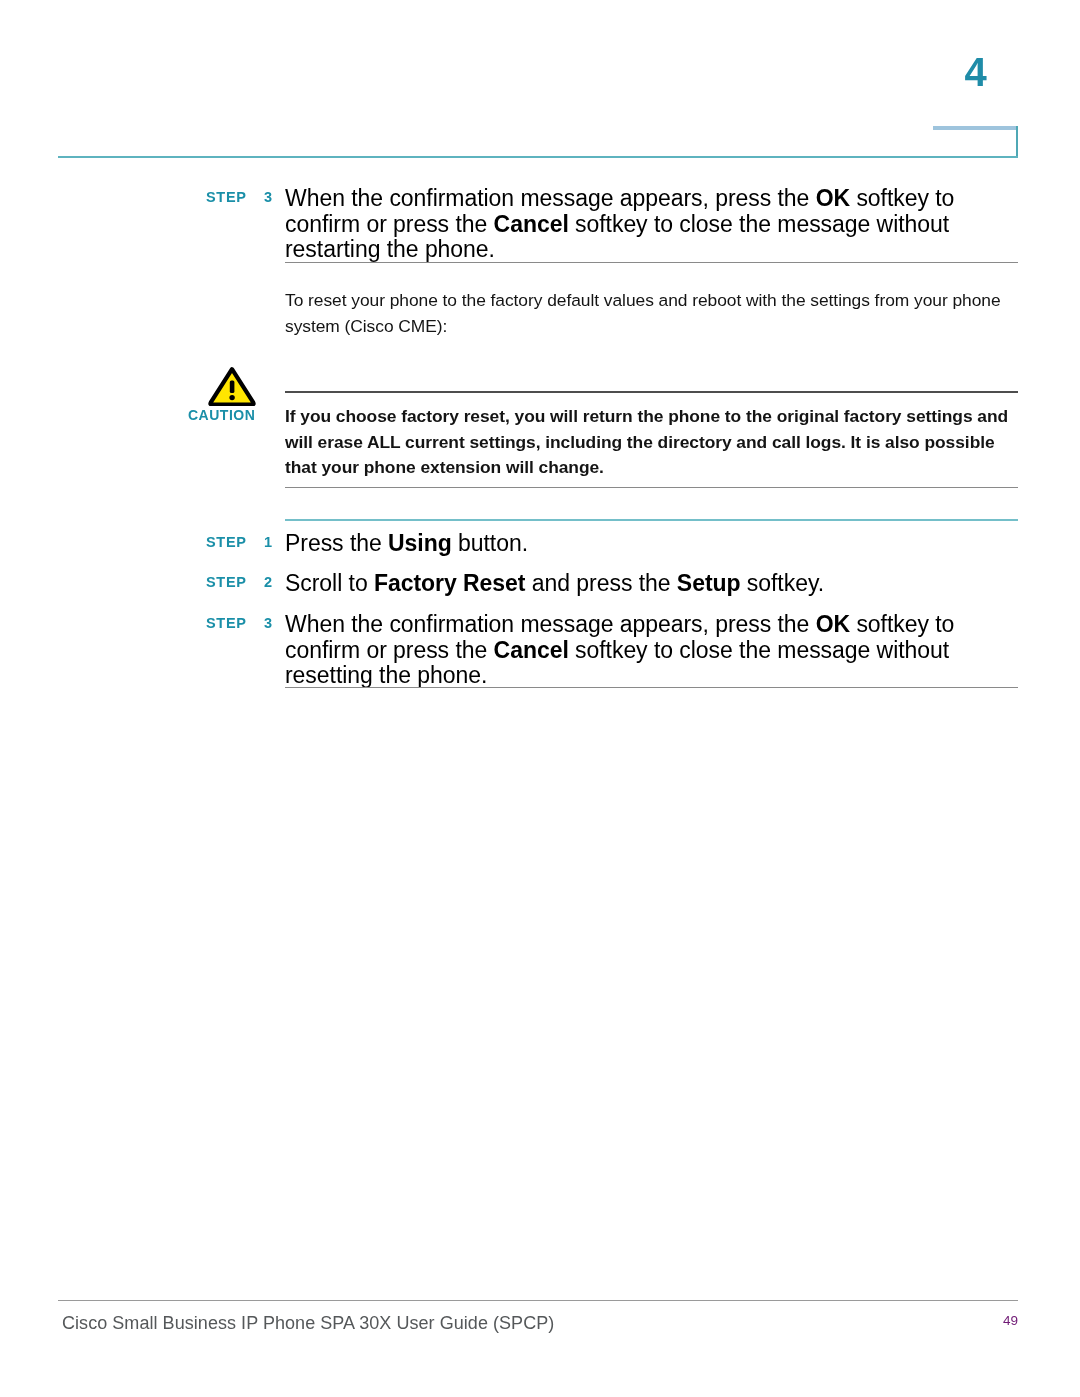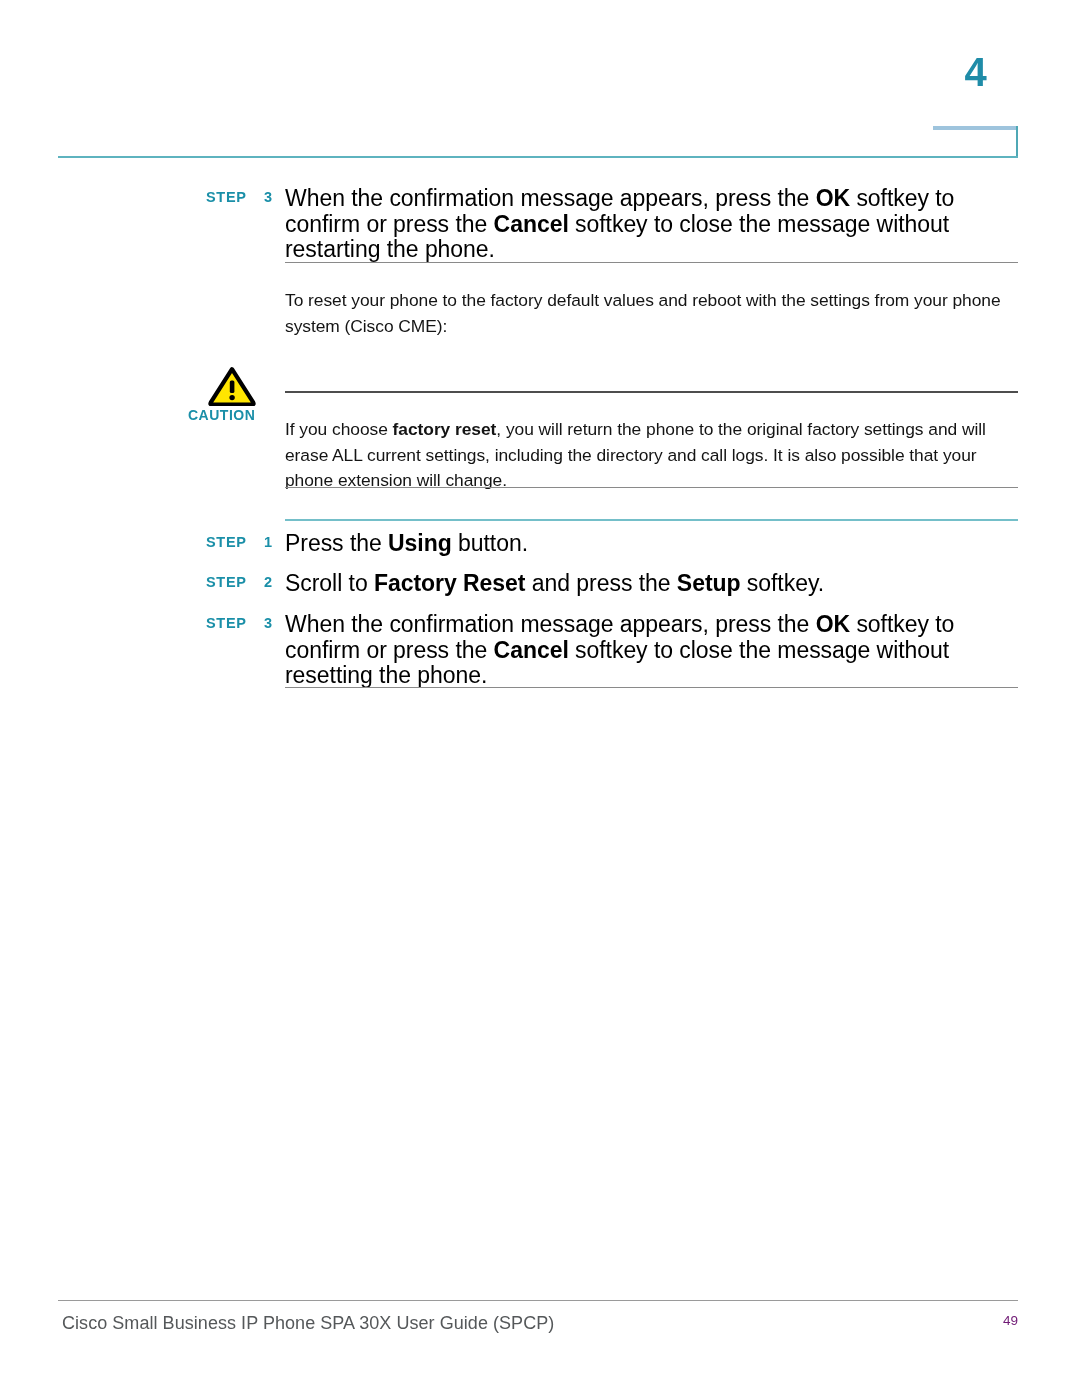--- a/index.html
+++ b/index.html
@@ -236,21 +236,21 @@
     <div class="caution-icon">
       <svg width="48" height="40" viewBox="0 0 48 40" xmlns="http://www.w3.org/2000/svg">
         <path d="M24 3.2 L45.2 36.4 Q46.4 38.6 44 38.6 L4 38.6 Q1.6 38.6 2.8 36.4 Z" fill="#ffe500" stroke="#000000" stroke-width="4.2" stroke-linejoin="round"></path>
         <rect x="21.8" y="14.5" width="4.6" height="12.5" rx="1.6" fill="#000000"></rect>
         <circle cx="24.1" cy="31.6" r="2.7" fill="#000000"></circle>
       </svg>
     </div>
 
     <div class="caution-label">CAUTION</div>
 
-    <div class="body-para" style="top:417px;">If you choose <b>factory reset</b>, you will return the phone to the original factory settings and will erase ALL current settings, including the directory and call logs. It is also possible that your phone extension will change.</div>
+    <div class="body-para" style="top:404px;font-weight:bold;">If you choose <b>factory reset</b>, you will return the phone to the original factory settings and will erase ALL current settings, including the directory and call logs. It is also possible that your phone extension will change.</div>
 
     <div class="rule rule-gray" style="top:487px;"></div>
 
     <div class="rule rule-teal" style="top:519px;"></div>
 
     <div class="step-row" style="top:531px;">
       <div class="step-label">STEP</div>
       <div class="step-num">1</div>
       <div class="step-text">Press the <b>Using</b> button.</div>
     </div>

